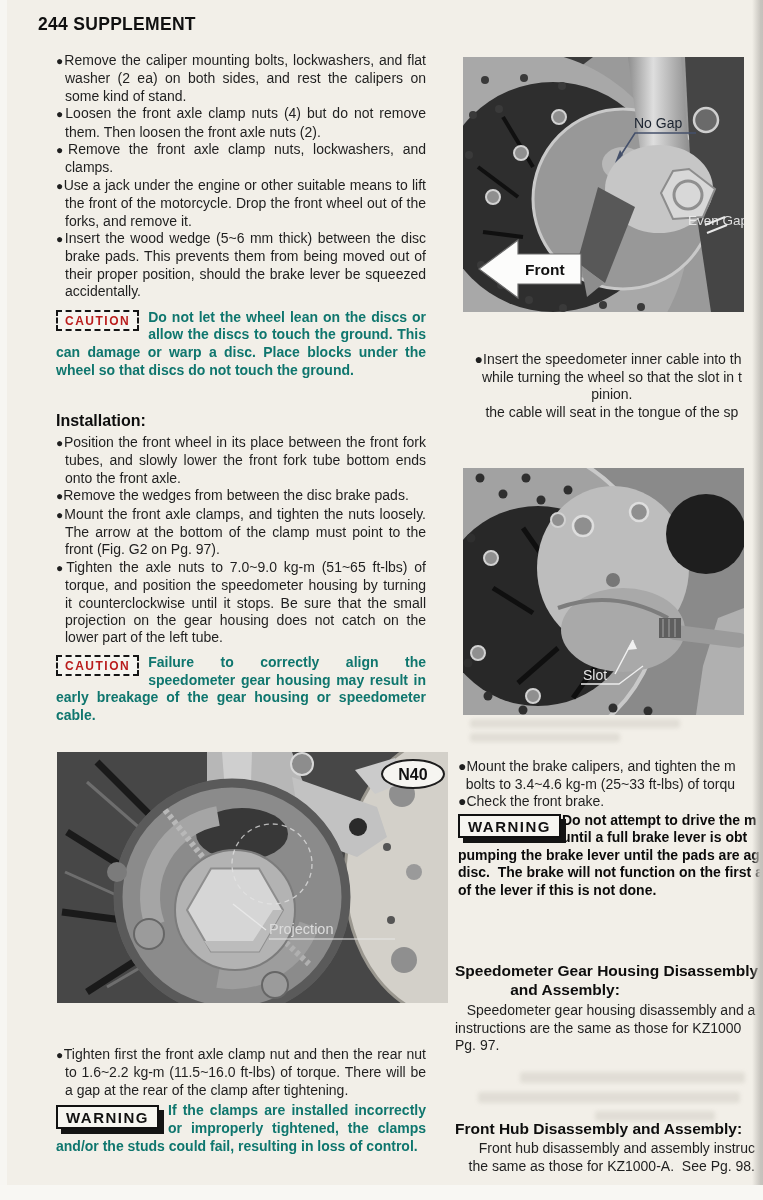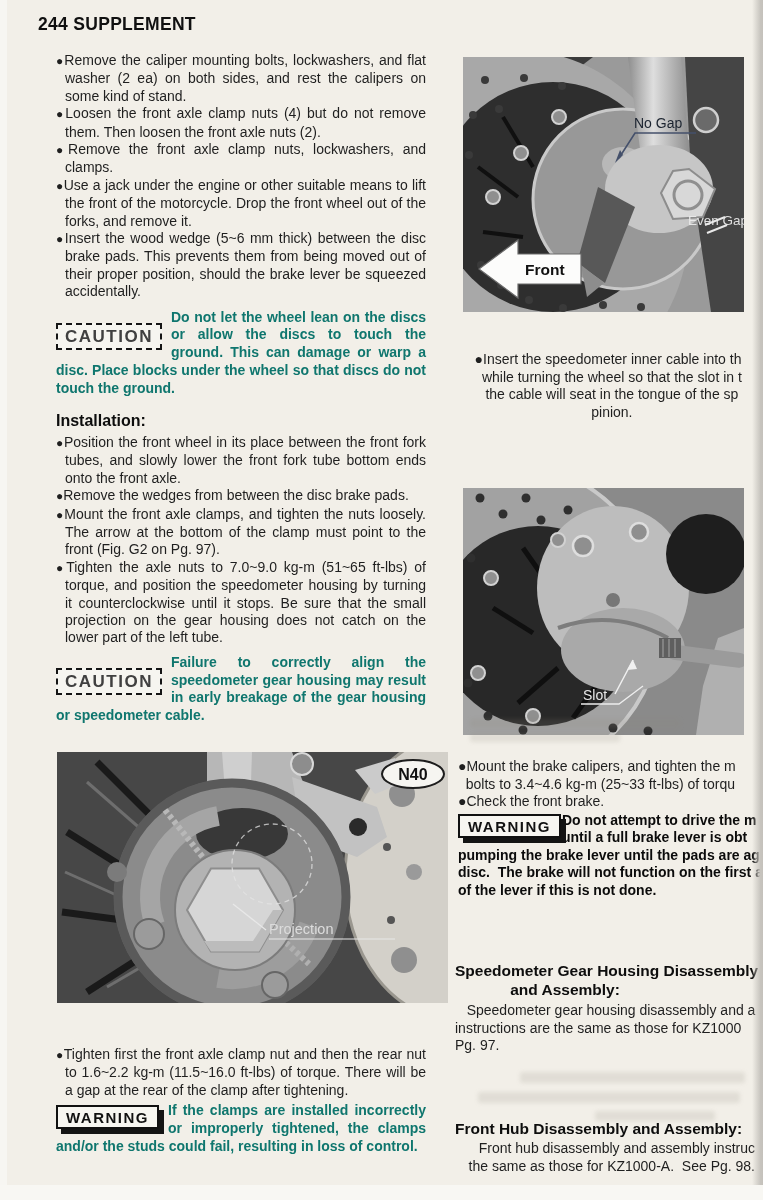--- a/index.html
+++ b/index.html
@@ -5,22 +5,22 @@
   html,body{margin:0;padding:0;background:#888;}
   #page{position:relative;width:763px;height:1200px;background:#f2efe8;overflow:hidden;
         font-family:"Liberation Sans","DejaVu Sans",sans-serif;color:#1f1f1f;padding-left:8px;}
   .hdr{position:absolute;left:38px;top:14px;font-size:17.5px;font-weight:bold;color:#101010;letter-spacing:.3px;}
   .colL{position:absolute;left:56px;width:370px;}
   .para{font-size:14px;line-height:17.4px;text-align:justify;}
   .bullet{padding-left:9px;text-indent:-9px;}
   .bchar{font-size:12px;}
   .h2{font-size:16px;font-weight:bold;color:#0d0d0d;margin:0 0 4px 0;}
   .notice{font-weight:bold;color:#0f766e;text-align:justify;font-size:14px;line-height:17.8px;}
-  .cbox{float:left;border:2.5px dashed #151515;padding:2px 7px 1px 7px;margin:14px 9px 1px 0;
-        font-weight:bold;font-size:17px;letter-spacing:1.5px;background:rgba(250,249,245,.55);color:#404040;}
+  .cbox{float:left;border:2.5px dashed #151515;padding:2px 7px 1px 7px;margin:1px 9px 1px 0;
+        font-weight:bold;font-size:12px;letter-spacing:1.5px;background:rgba(250,249,245,.55);color:#b91c1c;}
   .wbox{float:left;border:2px solid #111;padding:2px 8px 1px 8px;margin:3px 9px 3px 0;
         font-weight:bold;font-size:15px;letter-spacing:1.5px;background:#f7f6f1;color:#111;
         box-shadow:5px 5px 0 #141414;}
   .mt8{margin-top:8px;} .mt7{margin-top:7px;}
   .photo{position:absolute;}
   .photo svg{display:block;}
   .colR{position:absolute;left:458px;width:300px;}
   .rline{font-size:14px;line-height:17.5px;white-space:pre;}
   .rh{font-size:15.5px;font-weight:bold;color:#0d0d0d;white-space:pre;line-height:19px;}
   .rh.center{text-align:center;width:300px;transform:translateX(-40px);}
@@ -196,26 +196,26 @@
       <polygon points="16,212 55,183 55,197 118,197 118,227 55,227 55,241" fill="#fcfcfb" stroke="#6b6b6b" stroke-width="1.2"></polygon>
       <text x="62" y="218" font-size="15.5" font-weight="bold" fill="#111" font-family="Liberation Sans, sans-serif">Front</text>
     </svg>
   </div>
 
   <div class="colR" style="top:351px;text-align:center;">
     <div>
 
     <div class="rline">●Insert the speedometer inner cable into th</div>
         <div class="rline">  while turning the wheel so that the slot in t</div>
+        <div class="rline">  pinion.</div>
         <div class="rline">  the cable will seat in the tongue of the sp</div>
-        <div class="rline">  pinion.</div>
-      </div>
-  </div>
-
-  <div class="photo" style="left:463px;top:488px;">
+      </div>
+  </div>
+
+  <div class="photo" style="left:463px;top:468px;">
     <svg width="281" height="247" viewBox="0 0 281 247">
       <rect width="281" height="247" fill="#8a8a8a"></rect>
       <circle cx="40" cy="132" r="158" fill="#a2a2a2"></circle>
       <circle cx="40" cy="132" r="158" fill="none" stroke="#c9c9c9" stroke-width="4"></circle>
       <circle cx="75" cy="138" r="100" fill="#282828"></circle>
       <g stroke="#0f0f0f" stroke-width="5">
         <line x1="60" y1="60" x2="95" y2="110"></line>
           <line x1="30" y1="120" x2="70" y2="145"></line>
         <line x1="55" y1="215" x2="95" y2="180"></line>
           <line x1="110" y1="230" x2="135" y2="195"></line>

